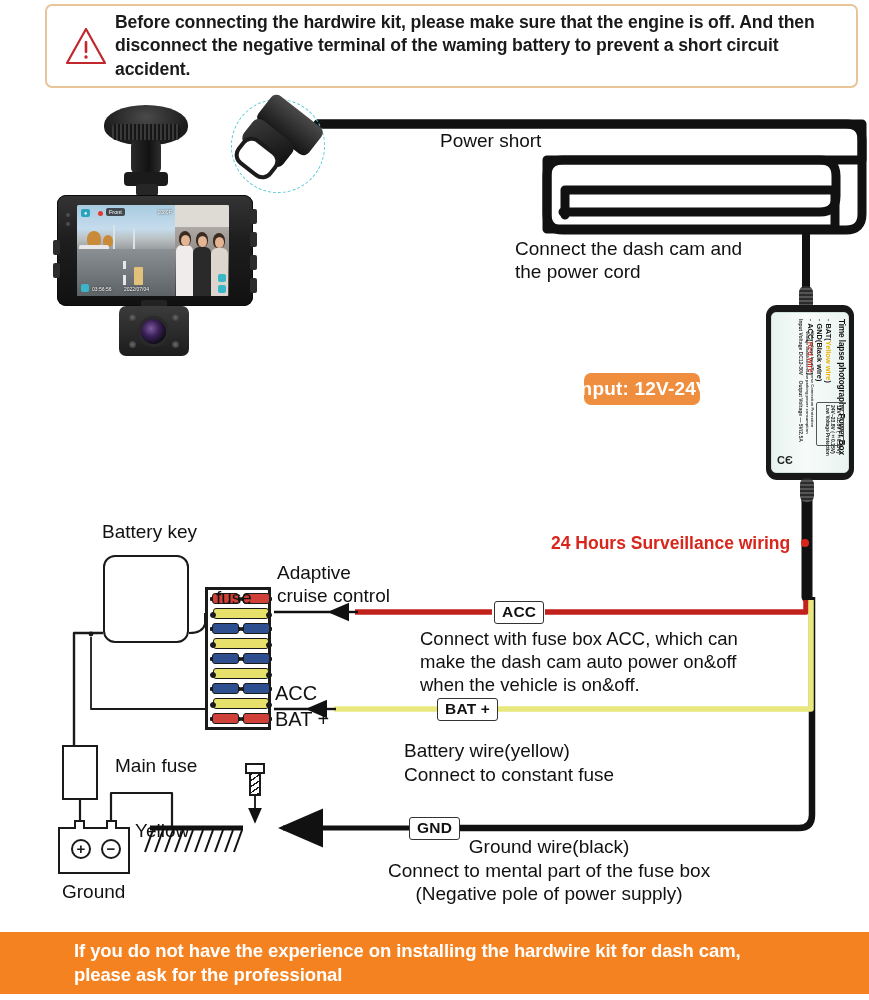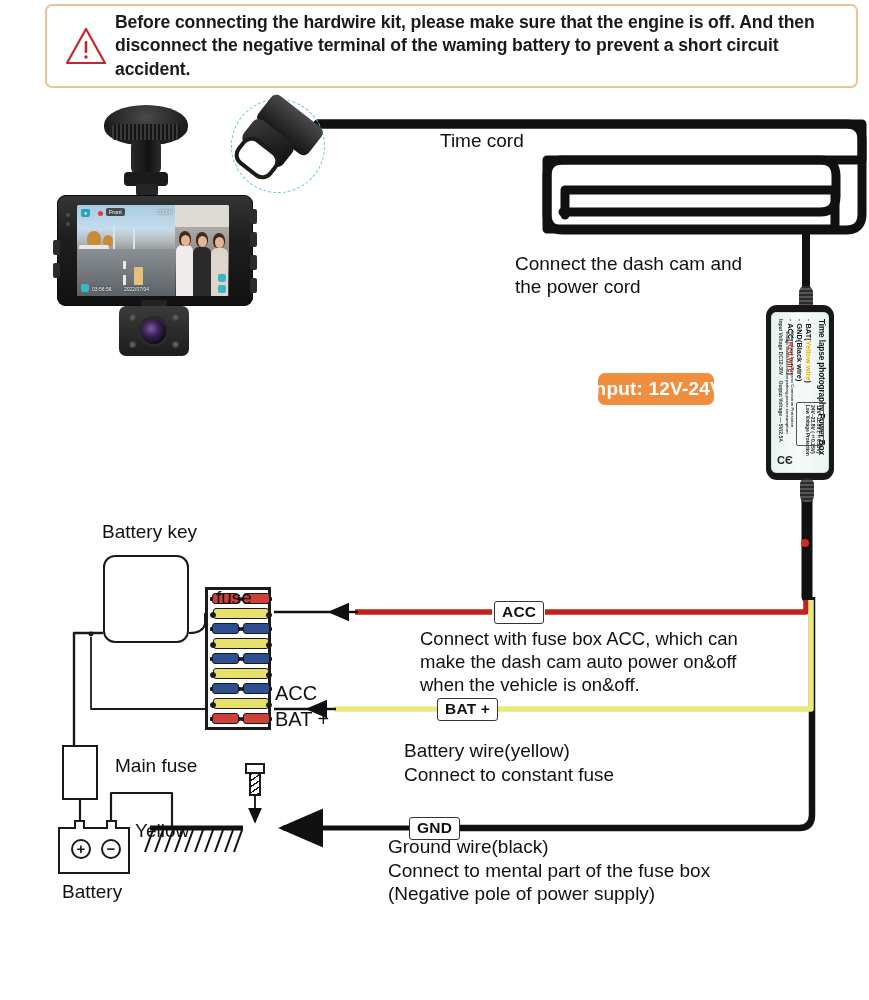--- a/index.html
+++ b/index.html
@@ -95,21 +95,21 @@
     font-weight: 600;
     white-space: pre-line;
     letter-spacing: -0.1px;
   }
 
   
   .powerbox-wrap {
     position: absolute;
     left: 766px;
     top: 305px;
-    width: 68px;
+    width: 88px;
     height: 175px;
   }
   .powerbox-shell {
     position: absolute;
     inset: 0;
     background: #181818;
     border-radius: 11px;
   }
   .powerbox-face {
     position: absolute;
@@ -786,54 +786,61 @@
   <div class="battery">
     <div class="bat-term" style="left:14px;"></div>
     <div class="bat-term" style="left:46px;"></div>
     <div class="bat-pole" style="left:11px;">+</div>
     <div class="bat-pole" style="left:41px;">−</div>
   </div>
 
   <div class="gnd-screw-head"></div>
   <div class="gnd-screw-thread"></div>
 
-  <div class="abs txt" style="left:440px; top:130px; font-size:19px;">Time cord</div>
-
-
-  <div class="abs txt" style="left:515px; top:252px; font-size:19px; line-height:23px;">Connect the dash cam and
+  <div class="abs txt" style="left:440px; top:130px; font-size:19px;">Power short</div>
+
+
+  <div class="abs txt" style="left:515px; top:237px; font-size:19px; line-height:23px;">Connect the dash cam and
 the power cord</div>
 
-  <div class="pill" style="left:598px; top:373px; width:116px; height:32px;">Input: 12V-24V</div>
-
+  <div class="pill" style="left:584px; top:373px; width:116px; height:32px;">Input: 12V-24V</div>
+
+  <div class="abs" style="left:551px; top:533px; font-size:17.5px; font-weight:700; color:#d9261c; white-space:nowrap;">24 Hours Surveillance wiring</div>
 
   <div class="abs txt" style="left:102px; top:521px; font-size:19px;">Battery key</div>
 
   <div class="abs txt" style="left:216px; top:587px; font-size:19px;">fuse</div>
 
+  <div class="abs txt" style="left:277px; top:561px; font-size:19px; line-height:23px;">Adaptive
+cruise control</div>
 
   <div class="abs txt" style="left:275px; top:682px; font-size:20px;">ACC</div>
 
   <div class="abs txt" style="left:275px; top:708px; font-size:20px;">BAT +</div>
 
   <div class="abs txt" style="left:115px; top:755px; font-size:19px;">Main fuse</div>
 
   <div class="abs txt" style="left:135px; top:820px; font-size:19px;">Yellow</div>
 
-  <div class="abs txt" style="left:62px; top:881px; font-size:19px;">Battery</div>
+  <div class="abs txt" style="left:62px; top:881px; font-size:19px;">Ground</div>
 
 
   <div class="abs txt" style="left:420px; top:627px; font-size:18.5px; line-height:23px;">Connect with fuse box ACC, which can
 make the dash cam auto power on&amp;off
 when the vehicle is on&amp;off.</div>
 
   <div class="abs txt" style="left:404px; top:739px; font-size:19px; line-height:23.5px;">Battery wire(yellow)
 Connect to constant fuse</div>
 
-  <div class="abs txt" style="left:388px; top:835px; font-size:19px; line-height:23.5px; ">Ground wire(black)
+  <div class="abs txt" style="left:388px; top:835px; font-size:19px; line-height:23.5px; text-align:center;">Ground wire(black)
 Connect to mental part of the fuse box
 (Negative pole of power supply)</div>
 
   <div class="chip" style="left:494px; top:601px;">ACC</div>
   <div class="chip" style="left:437px; top:698px;">BAT +</div>
   <div class="chip" style="left:409px; top:817px;">GND</div>
 
+  <div class="bottom-banner">
+    <div class="bb-text">If you do not have the experience on installing the hardwire kit for dash cam,
+please ask for the professional</div>
+  </div>
 
 </div>
 
 </body></html>

